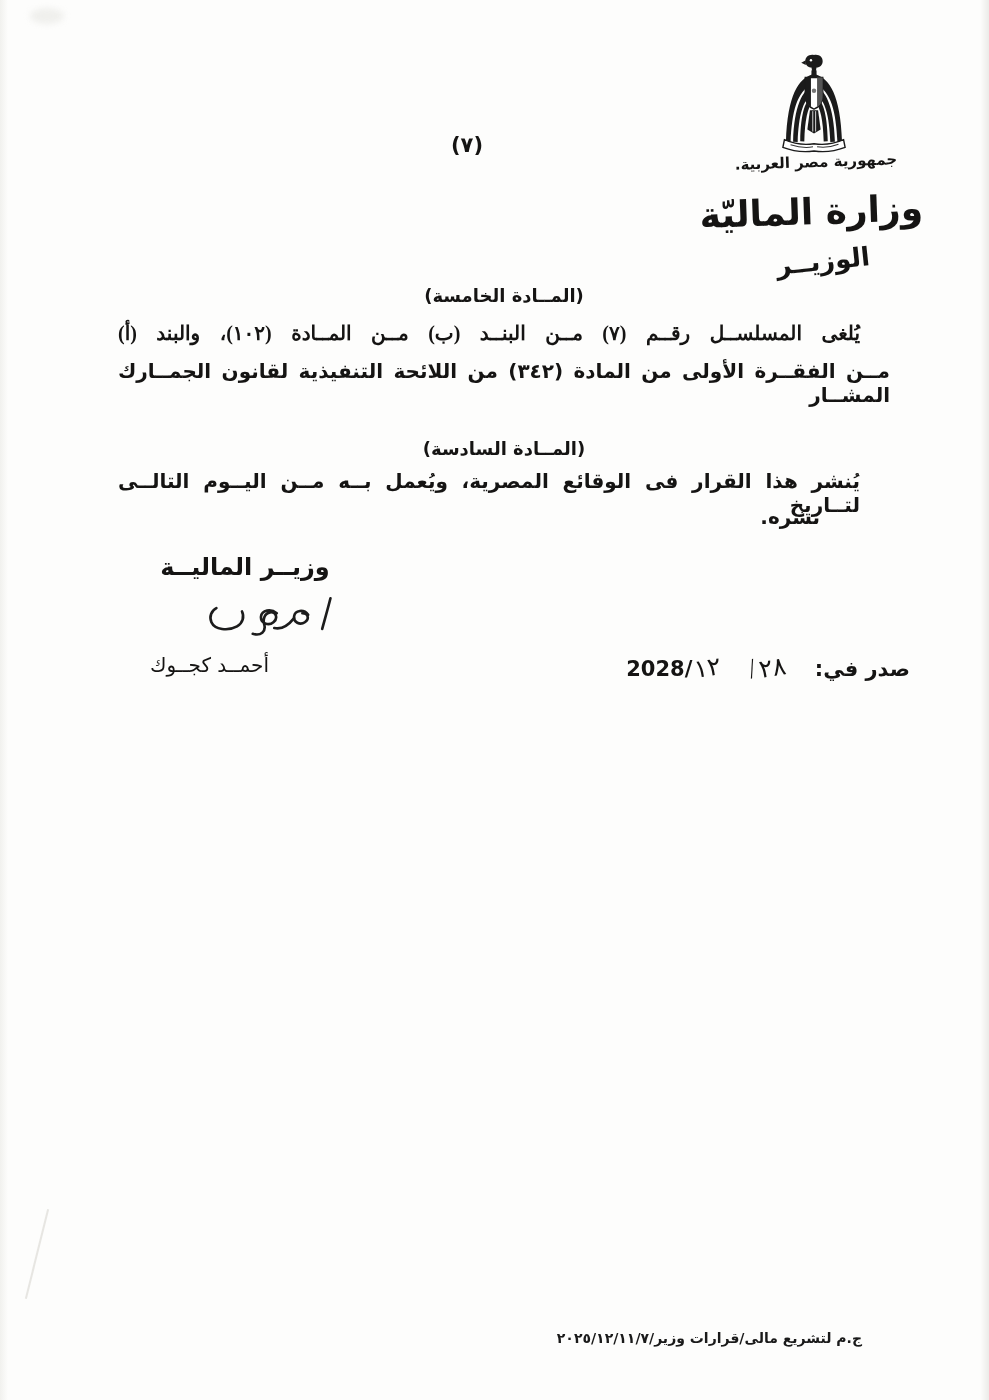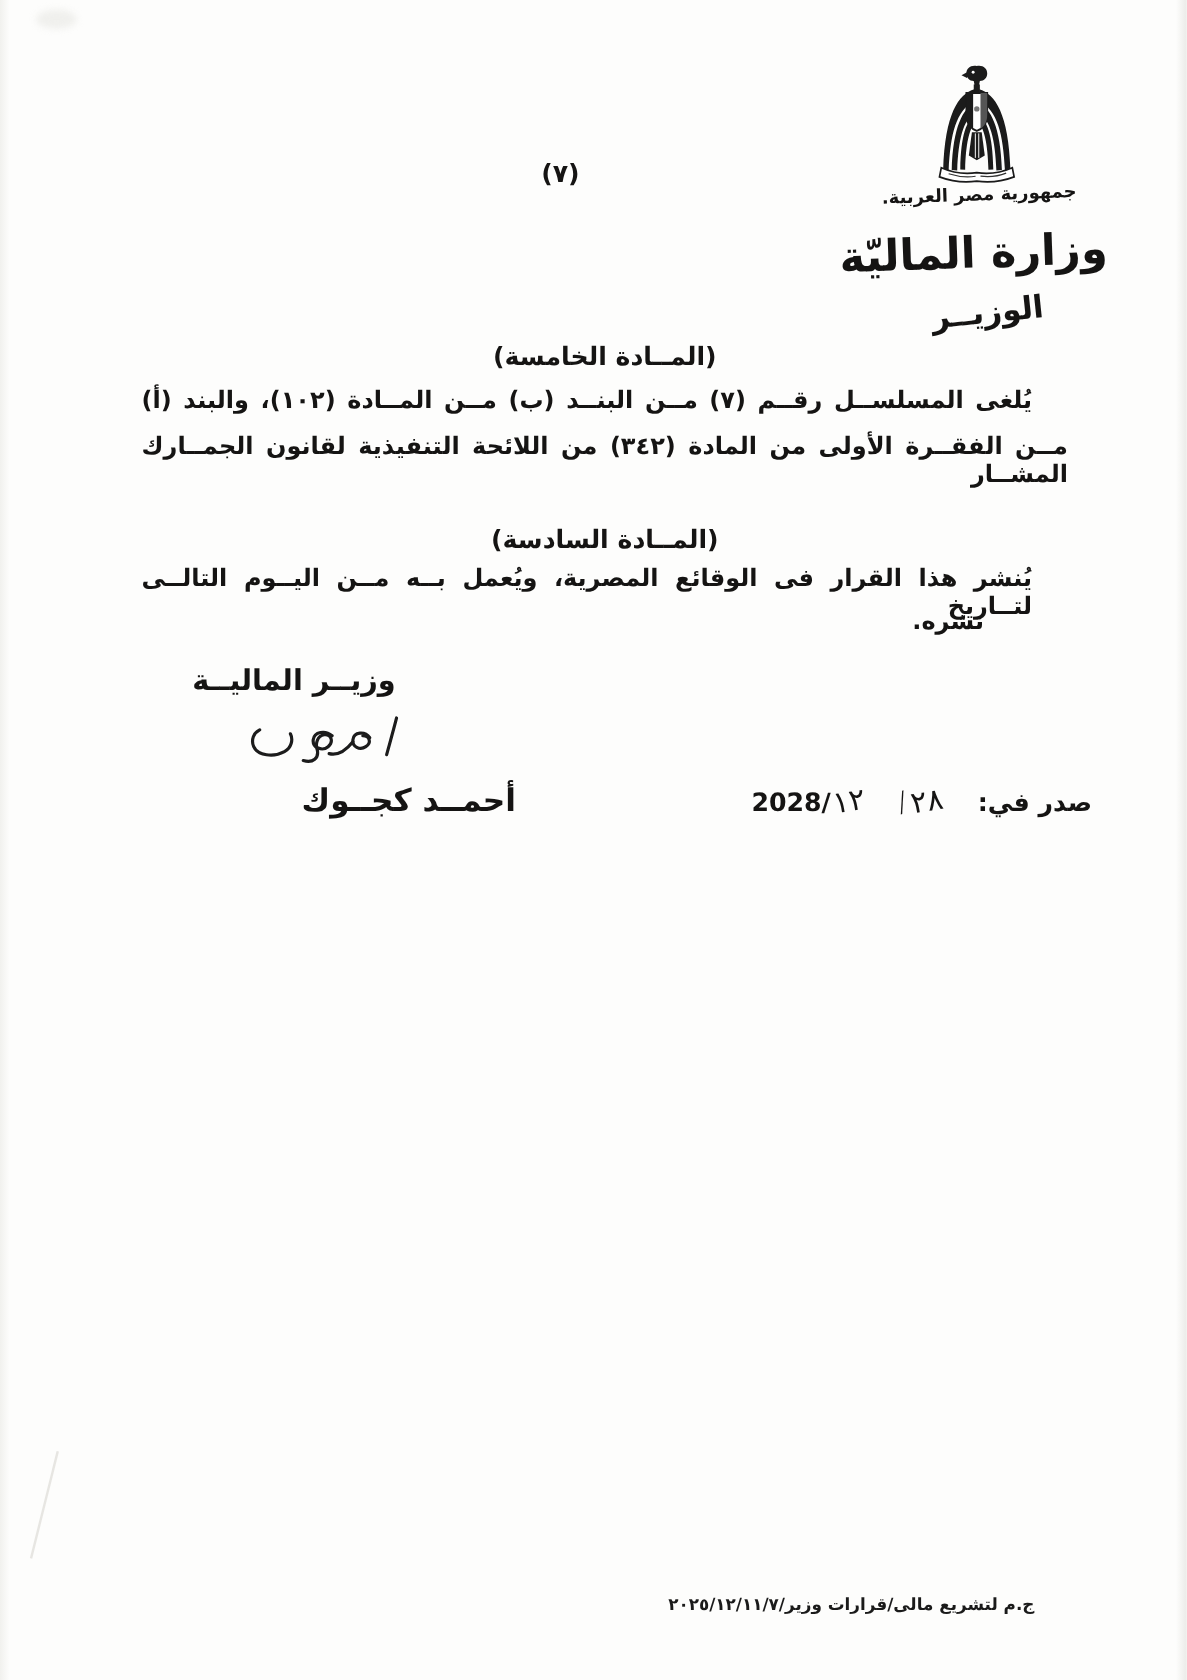--- a/index.html
+++ b/index.html
@@ -22,36 +22,36 @@
   .emblem{position:absolute;left:778px;top:52px;width:72px;height:102px;}
   .republic{position:absolute;left:728px;top:153px;width:176px;text-align:center;
     font-size:15px;font-weight:600;direction:rtl;transform:rotate(-2deg);white-space:nowrap;}
   .ministry{position:absolute;left:703px;top:191px;width:220px;text-align:center;
     font-size:36px;font-weight:bold;direction:rtl;transform:rotate(-2deg);white-space:nowrap;}
   .minister{position:absolute;left:763px;top:246px;width:120px;text-align:center;
     font-size:26px;font-weight:bold;direction:rtl;transform:rotate(-6deg);}
 
   
   .art-heading{position:absolute;left:118px;width:772px;text-align:center;
-    font-size:21px;font-weight:bold;direction:rtl;}
+    font-size:18px;font-weight:bold;direction:rtl;}
   .body-line{position:absolute;left:118px;width:772px;box-sizing:border-box;
     font-size:20px;font-weight:bold;direction:rtl;
     text-align:justify;text-align-last:justify;}
   .indent-first{padding-right:30px;}
   .tail-line{text-align:right;text-align-last:right;padding-right:70px;}
 
-  .h5{top:285px;} .a5l1{top:321px;} .a5l2{top:359px;} .a5l3{top:397px;}
+  .h5{top:285px;} .a5l1{top:321px;font-family:Liberation Serif, serif;} .a5l2{top:359px;} .a5l3{top:397px;}
   .h6{top:438px;} .a6l1{top:469px;} .a6l2{top:505px;}
 
   
   .sig-title{position:absolute;left:155px;top:553px;width:180px;text-align:center;
     font-size:24px;font-weight:bold;direction:rtl;}
   .sig-svg{position:absolute;left:185px;top:590px;}
-  .sig-name{position:absolute;left:150px;top:653px;width:280px;text-align:right;
-    font-size:26px;font-weight:bold;direction:rtl;}
+  .sig-name{position:absolute;left:150px;top:653px;width:280px;text-align:left;
+    font-size:20px;font-weight:normal;direction:rtl;}
 
   
   .issued{position:absolute;right:79px;top:653px;direction:rtl;display:flex;
     align-items:baseline;font-size:21px;font-weight:bold;}
   .issued .lbl{margin-left:27px;}
   .issued .hand{font-size:25px;font-weight:400;transform:rotate(-9deg);display:inline-block;margin:0 2px;}
   .issued .hand-sep{font-size:23px;font-weight:300;transform:rotate(-14deg);display:inline-block;margin:0 1px;}
   .issued .gap{margin-right:26px;}
 
   

